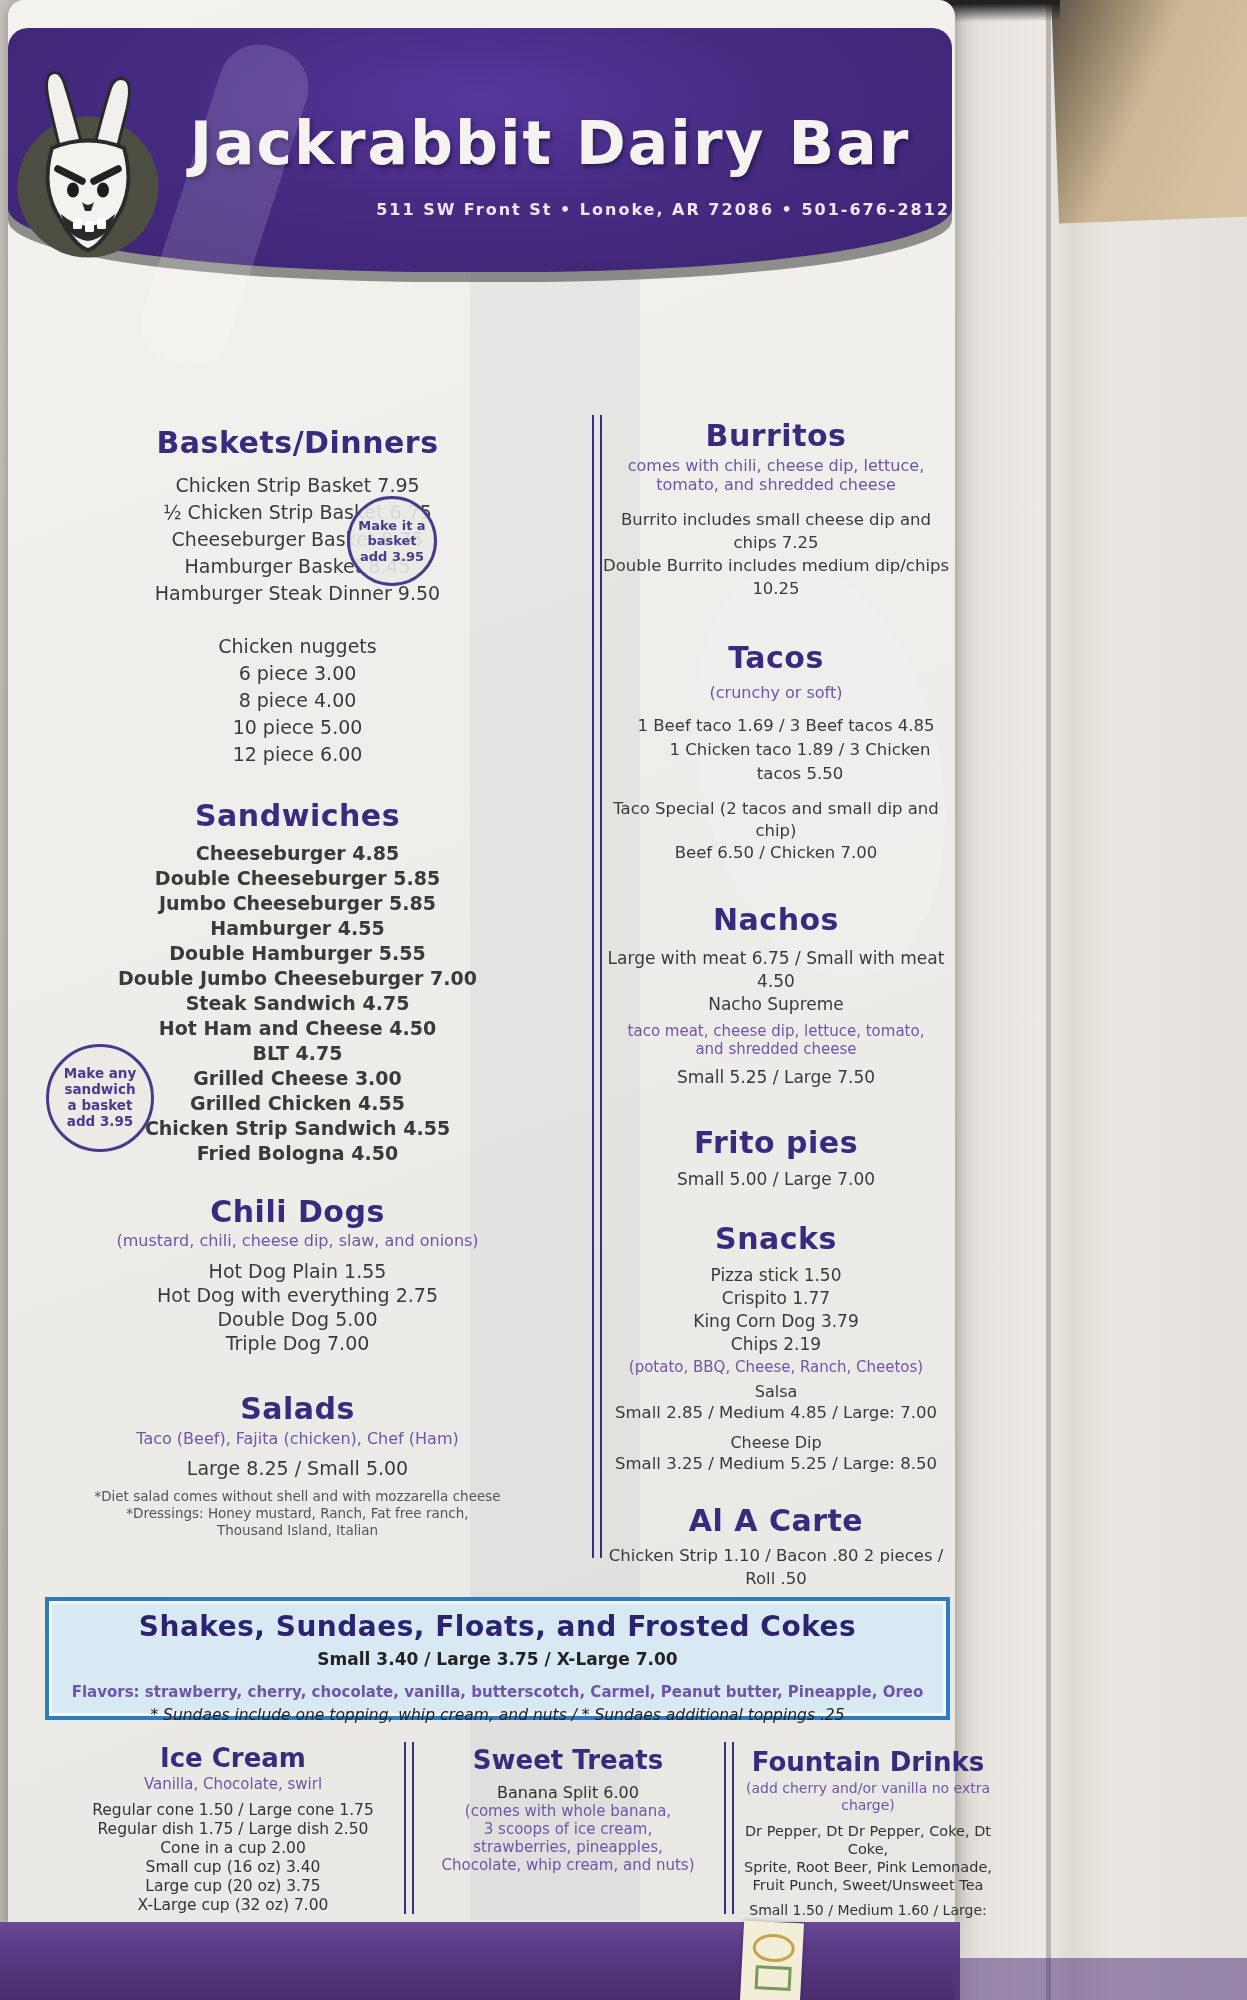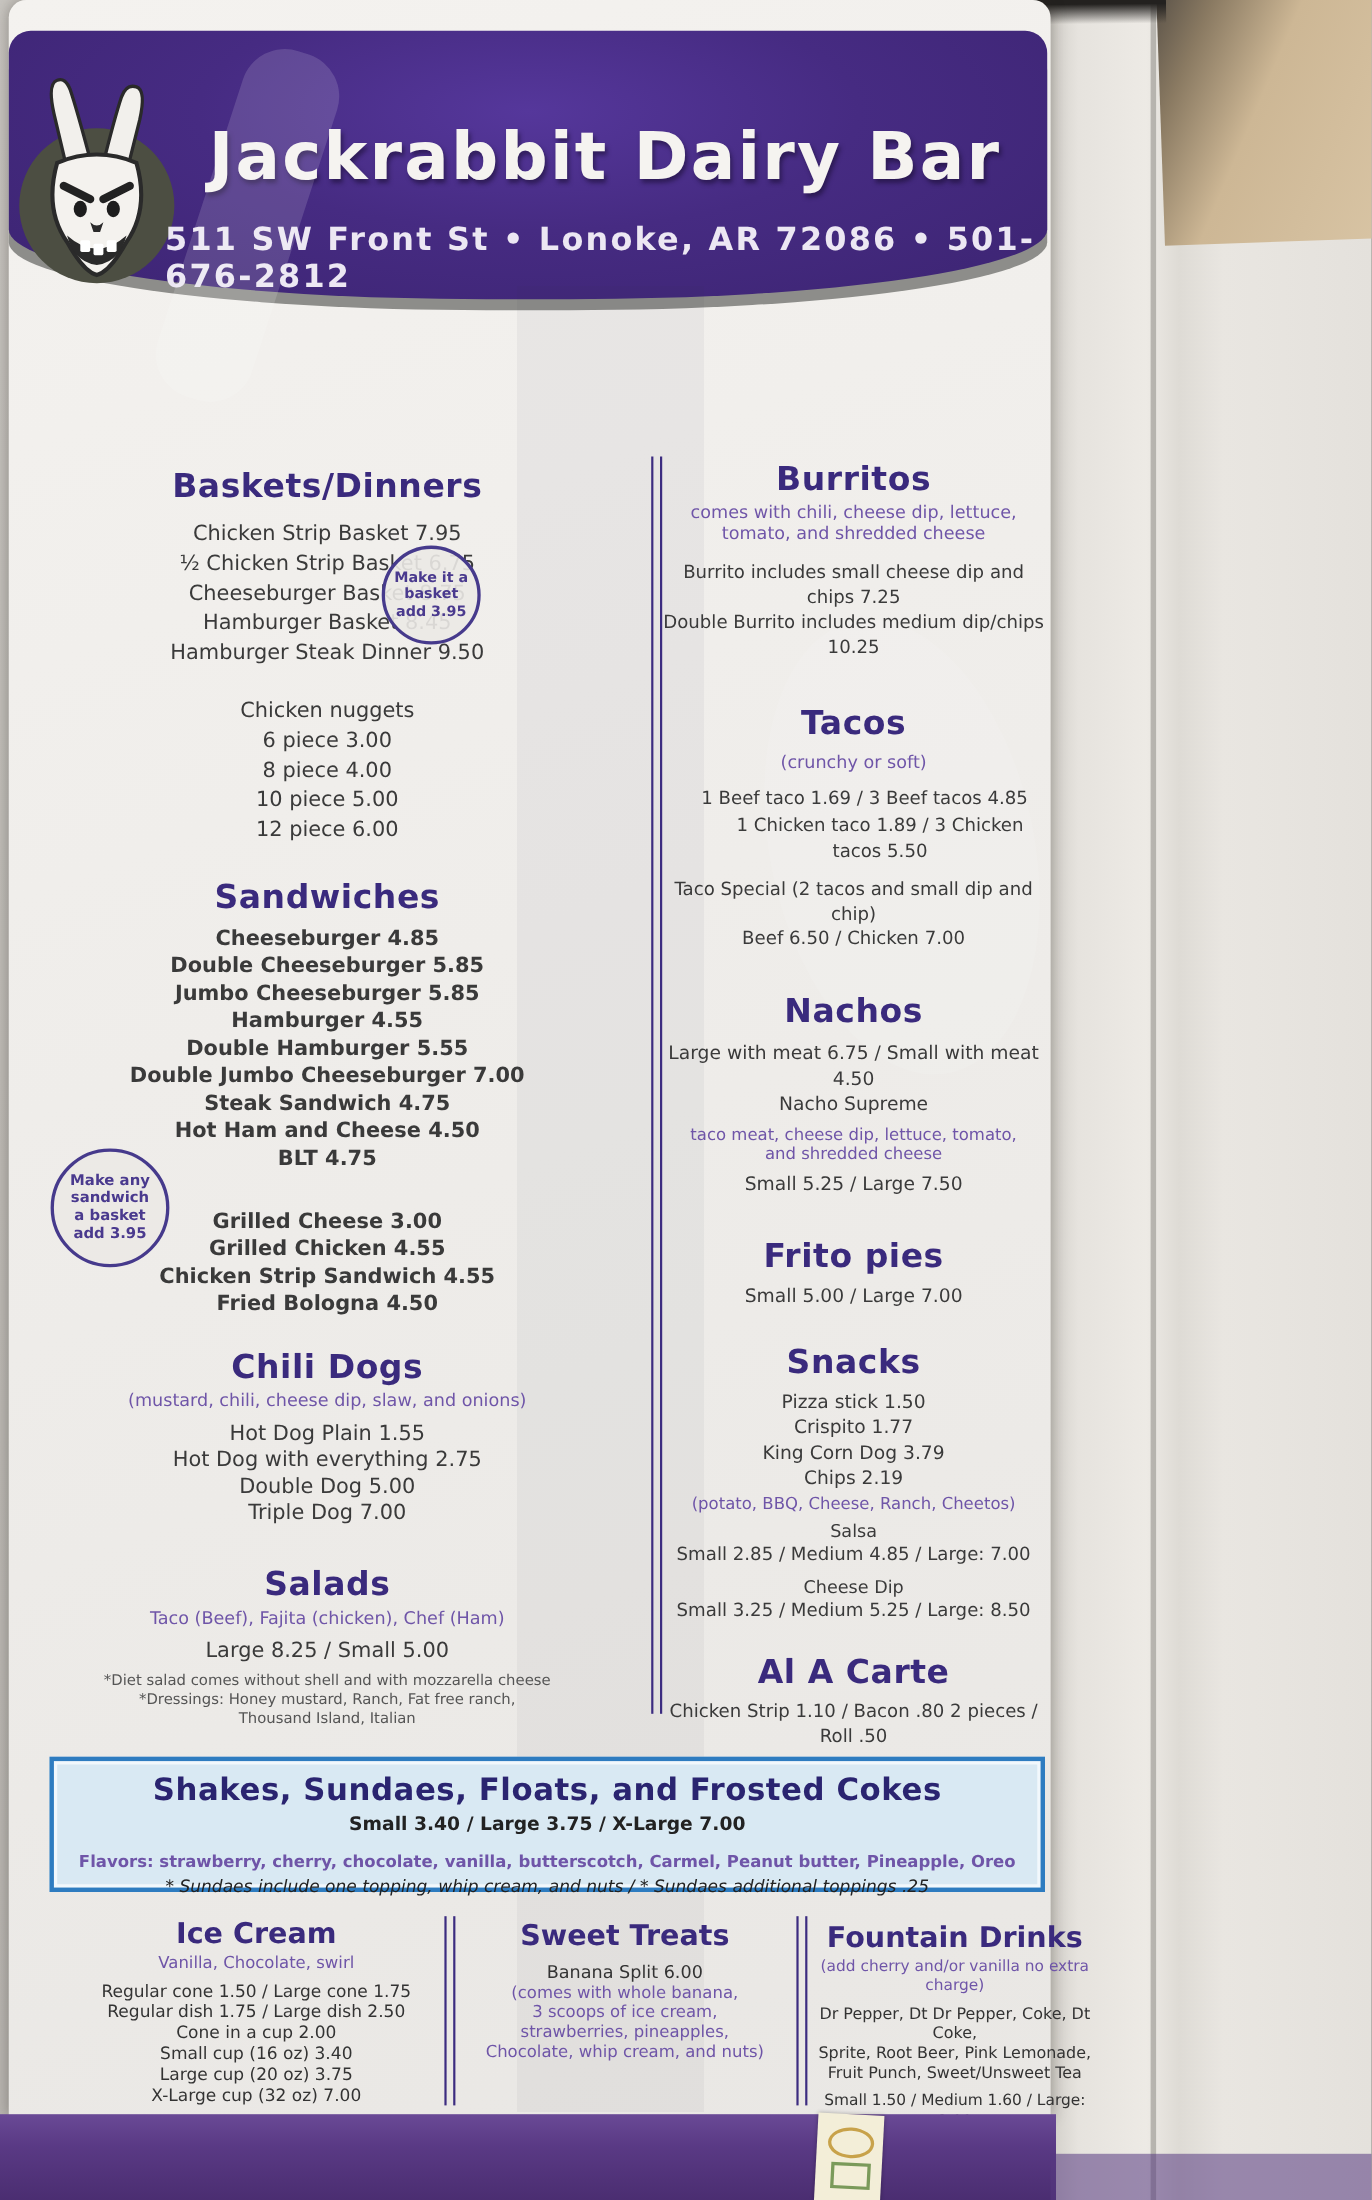--- a/index.html
+++ b/index.html
@@ -28,22 +28,22 @@
           border-radius:50%;transform:rotate(-12deg);}
   
   .hdr-gray{position:absolute;left:8px;top:44px;width:944px;height:238px;background:#8d8d8a;
             border-radius:20px 20px 46% 46% / 20px 20px 26% 26%;}
   .hdr{position:absolute;left:8px;top:28px;width:944px;height:244px;
        background:radial-gradient(ellipse at 50% 30%,#55379b 0%,#462b82 45%,#3c2472 100%);
        border-radius:20px 20px 46% 46% / 20px 20px 26% 26%;}
   .hdr-title{position:absolute;left:150px;top:108px;width:800px;text-align:center;
              color:#f5f3f0;font-size:60px;font-weight:800;letter-spacing:2px;
              text-shadow:2px 3px 4px rgba(20,10,40,.5);}
-  .hdr-addr{position:absolute;left:150px;top:200px;width:800px;text-align:left;
-            color:#ece7f3;font-size:29px;font-weight:700;letter-spacing:2px;}
+  .hdr-addr{position:absolute;left:150px;top:200px;width:800px;text-align:right;
+            color:#ece7f3;font-size:16px;font-weight:700;letter-spacing:2px;}
   .logo{position:absolute;left:10px;top:70px;}
   
   .sec-title{font-size:30px;font-weight:800;color:#3a2a7d;letter-spacing:.5px;}
   .item{font-size:19px;color:#3a3a3a;line-height:27px;}
   .ritem{font-size:16.5px;color:#3a3a3a;line-height:23px;}
   .psub{color:#6f55a8;}
   .col{position:absolute;text-align:center;}
   .left-col{left:20px;top:425px;width:555px;}
   .right-col{left:602px;top:418px;width:348px;}
   .divider{position:absolute;width:6px;border-left:2.5px solid #3c2c80;border-right:2.5px solid #3c2c80;}
@@ -123,21 +123,21 @@
     <div style="margin-top:8px;font-weight:bold;">
       <div class="item" style="line-height:25px;">Cheeseburger  4.85</div>
       <div class="item" style="line-height:25px;">Double Cheeseburger  5.85</div>
       <div class="item" style="line-height:25px;">Jumbo Cheeseburger  5.85</div>
       <div class="item" style="line-height:25px;">Hamburger  4.55</div>
       <div class="item" style="line-height:25px;">Double Hamburger  5.55</div>
       <div class="item" style="line-height:25px;">Double Jumbo Cheeseburger  7.00</div>
       <div class="item" style="line-height:25px;">Steak Sandwich  4.75</div>
       <div class="item" style="line-height:25px;">Hot Ham and Cheese  4.50</div>
       <div class="item" style="line-height:25px;">BLT  4.75</div>
-      <div class="item" style="line-height:25px;margin-top:32px;">Grilled Cheese  3.00</div>
+      <div class="item" style="line-height:25px;">Grilled Cheese  3.00</div>
       <div class="item" style="line-height:25px;">Grilled Chicken  4.55</div>
       <div class="item" style="line-height:25px;">Chicken Strip Sandwich  4.55</div>
       <div class="item" style="line-height:25px;">Fried Bologna  4.50</div>
     </div>
     <div class="sec-title" style="margin-top:28px;">Chili Dogs</div>
     <div class="psub" style="font-size:16px;line-height:20px;margin-top:2px;">(mustard, chili, cheese dip, slaw, and onions)</div>
     <div style="margin-top:8px;">
       <div class="item" style="line-height:24px;">Hot Dog Plain  1.55</div>
       <div class="item" style="line-height:24px;">Hot Dog with everything  2.75</div>
       <div class="item" style="line-height:24px;">Double Dog  5.00</div>

